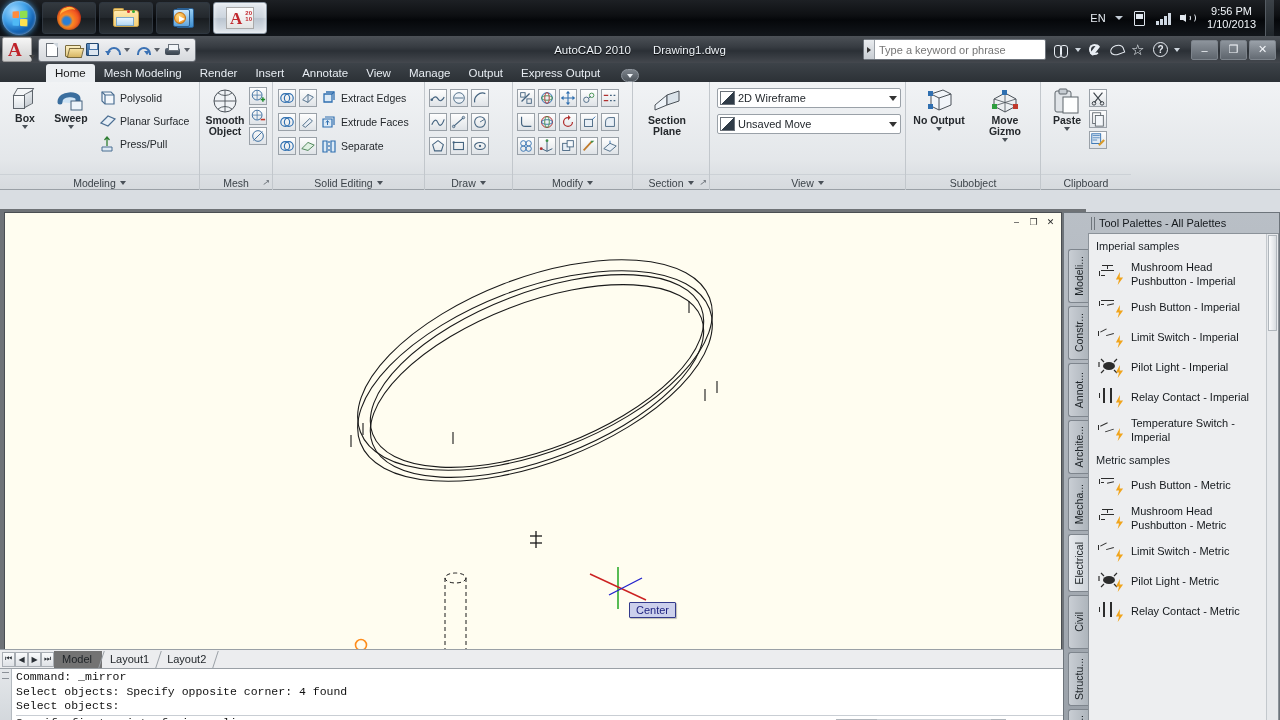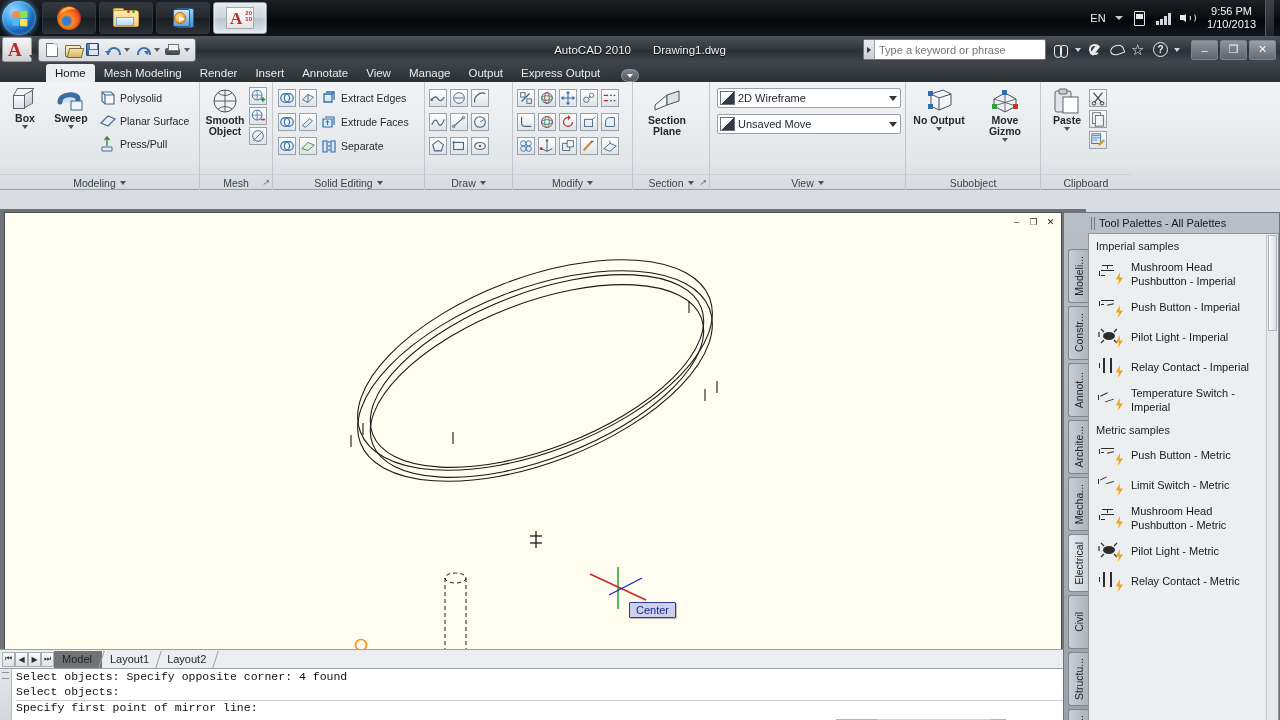--- a/index.html
+++ b/index.html
@@ -849,20 +849,21 @@
       </div>
       <div class="mtab">
         <span>Layout2</span>
           <i class="sl"></i>
       </div>
     </div>
 
     <div class="cmdwin">
       <div class="cmd-grip"></div>
       <div class="cmd-lines">
+        <div>Command: _mirror</div>
         <div>Select objects: Specify opposite corner: 4 found</div>
         <div>Select objects:</div>
         <div class="sep"></div>
         <div>Specify first point of mirror line:</div>
       </div>
       <div class="cmd-scroll">
         <div class="ar">▲</div>
         <div class="tr"></div>
 
       </div>
@@ -932,20 +933,29 @@
             <div class="pal-ic">
               <i class="ln" style="left:3px;top:4px;width:13px;height:1.3px;"></i>
               <i class="ln" style="left:3px;top:8px;width:3px;height:1.3px;"></i>
               <i class="ln" style="left:9px;top:8px;width:7px;height:1.3px;transform:rotate(-12deg);"></i>
               <i class="ln" style="left:1px;top:5px;width:1.3px;height:5px;"></i>
               <div class="bolt"></div>
             </div>
             <div class="lbl">Push Button - Imperial</div>
           </div>
 
+          <div class="pal-item">
+            <div class="pal-ic">
+              <i class="ln" style="left:2px;top:4px;width:7px;height:1.3px;transform:rotate(-28deg);"></i>
+              <i class="ln" style="left:8px;top:8px;width:8px;height:1.3px;transform:rotate(-16deg);"></i>
+              <i class="ln" style="left:0px;top:5px;width:1.3px;height:5px;"></i>
+              <div class="bolt"></div>
+            </div>
+            <div class="lbl">Limit Switch - Imperial</div>
+          </div>
 
           <div class="pal-item">
             <div class="pal-ic">
               <svg width="26" height="22" viewBox="0 0 26 22">
                 <ellipse cx="11" cy="10" rx="6" ry="4" fill="#2c2c2c"></ellipse>
                 <path d="M3 3 L6 6 M19 3 L16 6 M3 17 L6 14 M19 17 L16 14" stroke="#2c2c2c" stroke-width="1.2"></path>
                 <path d="M1 6 v5" stroke="#2c2c2c" stroke-width="1.2"></path>
               </svg>
               <div class="bolt"></div>
             </div>
@@ -976,46 +986,46 @@
 
           <div class="pal-item">
             <div class="pal-ic">
               <i class="ln" style="left:3px;top:4px;width:13px;height:1.3px;"></i>
               <i class="ln" style="left:3px;top:8px;width:3px;height:1.3px;"></i>
               <i class="ln" style="left:9px;top:8px;width:7px;height:1.3px;transform:rotate(-12deg);"></i>
               <i class="ln" style="left:1px;top:5px;width:1.3px;height:5px;"></i>
               <div class="bolt"></div>
             </div>
             <div class="lbl">Push Button - Metric</div>
-          </div>
-
-          <div class="pal-item">
-            <div class="pal-ic">
-              <i class="ln" style="left:2px;top:4px;width:7px;height:1.3px;transform:rotate(-28deg);"></i>
-              <i class="ln" style="left:8px;top:8px;width:8px;height:1.3px;transform:rotate(-16deg);"></i>
-              <i class="ln" style="left:0px;top:5px;width:1.3px;height:5px;"></i>
-              <div class="bolt"></div>
-            </div>
-            <div class="lbl">Limit Switch - Metric</div>
           </div>
 
           <div class="pal-item">
             <div class="pal-ic">
               <i class="ln" style="left:4px;top:2px;width:11px;height:1.3px;"></i>
               <i class="ln" style="left:9px;top:3px;width:1.3px;height:3px;"></i>
               <i class="ln" style="left:3px;top:7px;width:13px;height:1.3px;"></i>
               <i class="ln" style="left:3px;top:12px;width:4px;height:1.3px;"></i>
               <i class="ln" style="left:1px;top:8px;width:1.3px;height:5px;"></i>
               <div class="bolt"></div>
             </div>
             <div class="lbl">Mushroom Head Pushbutton - Metric</div>
           </div>
 
           <div class="pal-item">
             <div class="pal-ic">
+              <i class="ln" style="left:2px;top:4px;width:7px;height:1.3px;transform:rotate(-28deg);"></i>
+              <i class="ln" style="left:8px;top:8px;width:8px;height:1.3px;transform:rotate(-16deg);"></i>
+              <i class="ln" style="left:0px;top:5px;width:1.3px;height:5px;"></i>
+              <div class="bolt"></div>
+            </div>
+            <div class="lbl">Limit Switch - Metric</div>
+          </div>
+
+          <div class="pal-item">
+            <div class="pal-ic">
               <svg width="26" height="22" viewBox="0 0 26 22">
                 <ellipse cx="11" cy="10" rx="6" ry="4" fill="#2c2c2c"></ellipse>
                 <path d="M3 3 L6 6 M19 3 L16 6 M3 17 L6 14 M19 17 L16 14" stroke="#2c2c2c" stroke-width="1.2"></path>
                 <path d="M1 6 v5" stroke="#2c2c2c" stroke-width="1.2"></path>
               </svg>
               <div class="bolt"></div>
             </div>
             <div class="lbl">Pilot Light - Metric</div>
           </div>
 

